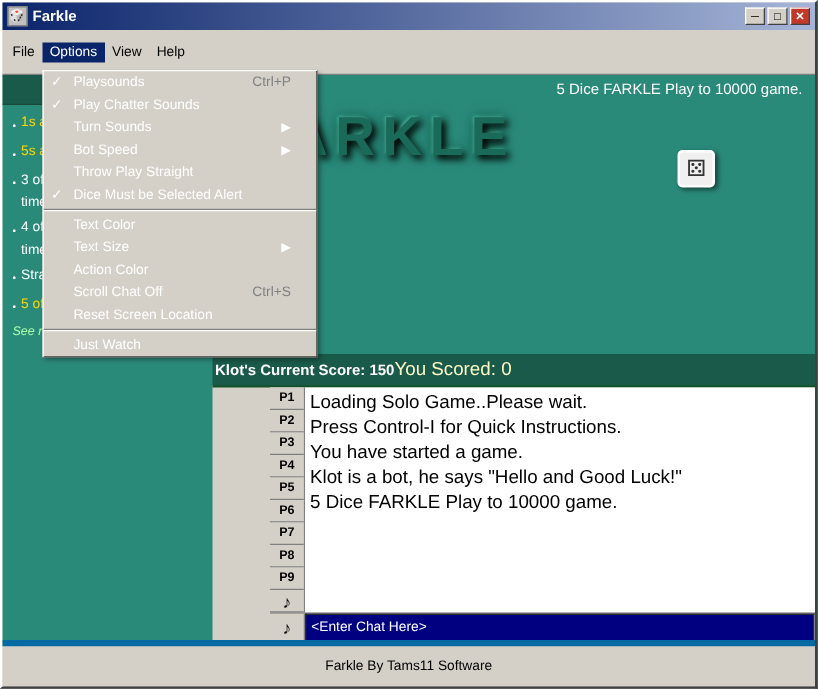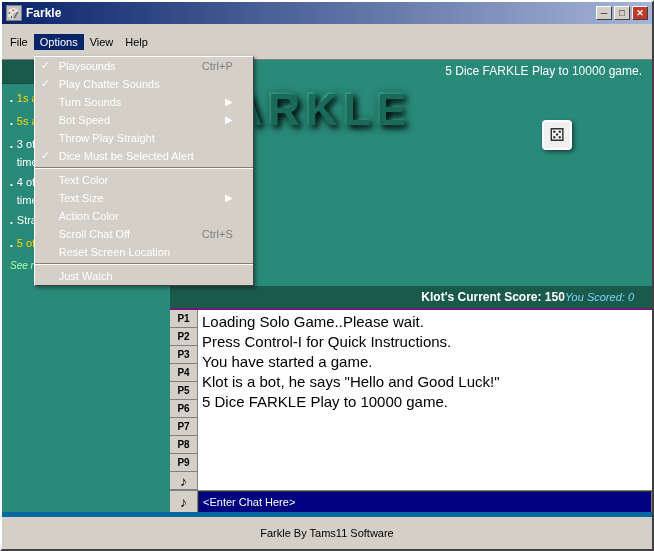--- a/index.html
+++ b/index.html
@@ -220,42 +220,42 @@
       display: flex;
       align-items: center;
       justify-content: center;
       font-size: 18px;
       color: #333;
     }
 
     
     .player-area {
       background: #1a5a4a;
-      padding: 4px 18px;
-      display: flex;
-      align-items: center;
-      justify-content: flex-end;
+      padding: 4px 2px;
+      display: flex;
+      align-items: center;
+      justify-content: flex-start;
     }
     .player-score {
       color: #fff;
       font-size: 12px;
       font-weight: bold;
     }
     .you-score {
-      color: #7dd3fc;
-      font-size: 11px;
-      font-style: italic;
+      color: #fef9c3;
+      font-size: 15px;
     }
 
     
     .chat-panel {
       background: #d4d0c8;
-      border-top: 2px solid #701a75;
+      border-top: 2px solid #14532d;
       display: flex;
       flex-direction: column;
+      padding-left: 46px;
     }
     .chat-rows {
       display: flex;
       flex-direction: row;
       height: 180px;
     }
     .player-labels {
       display: flex;
       flex-direction: column;
       background: #c0c0c0;

